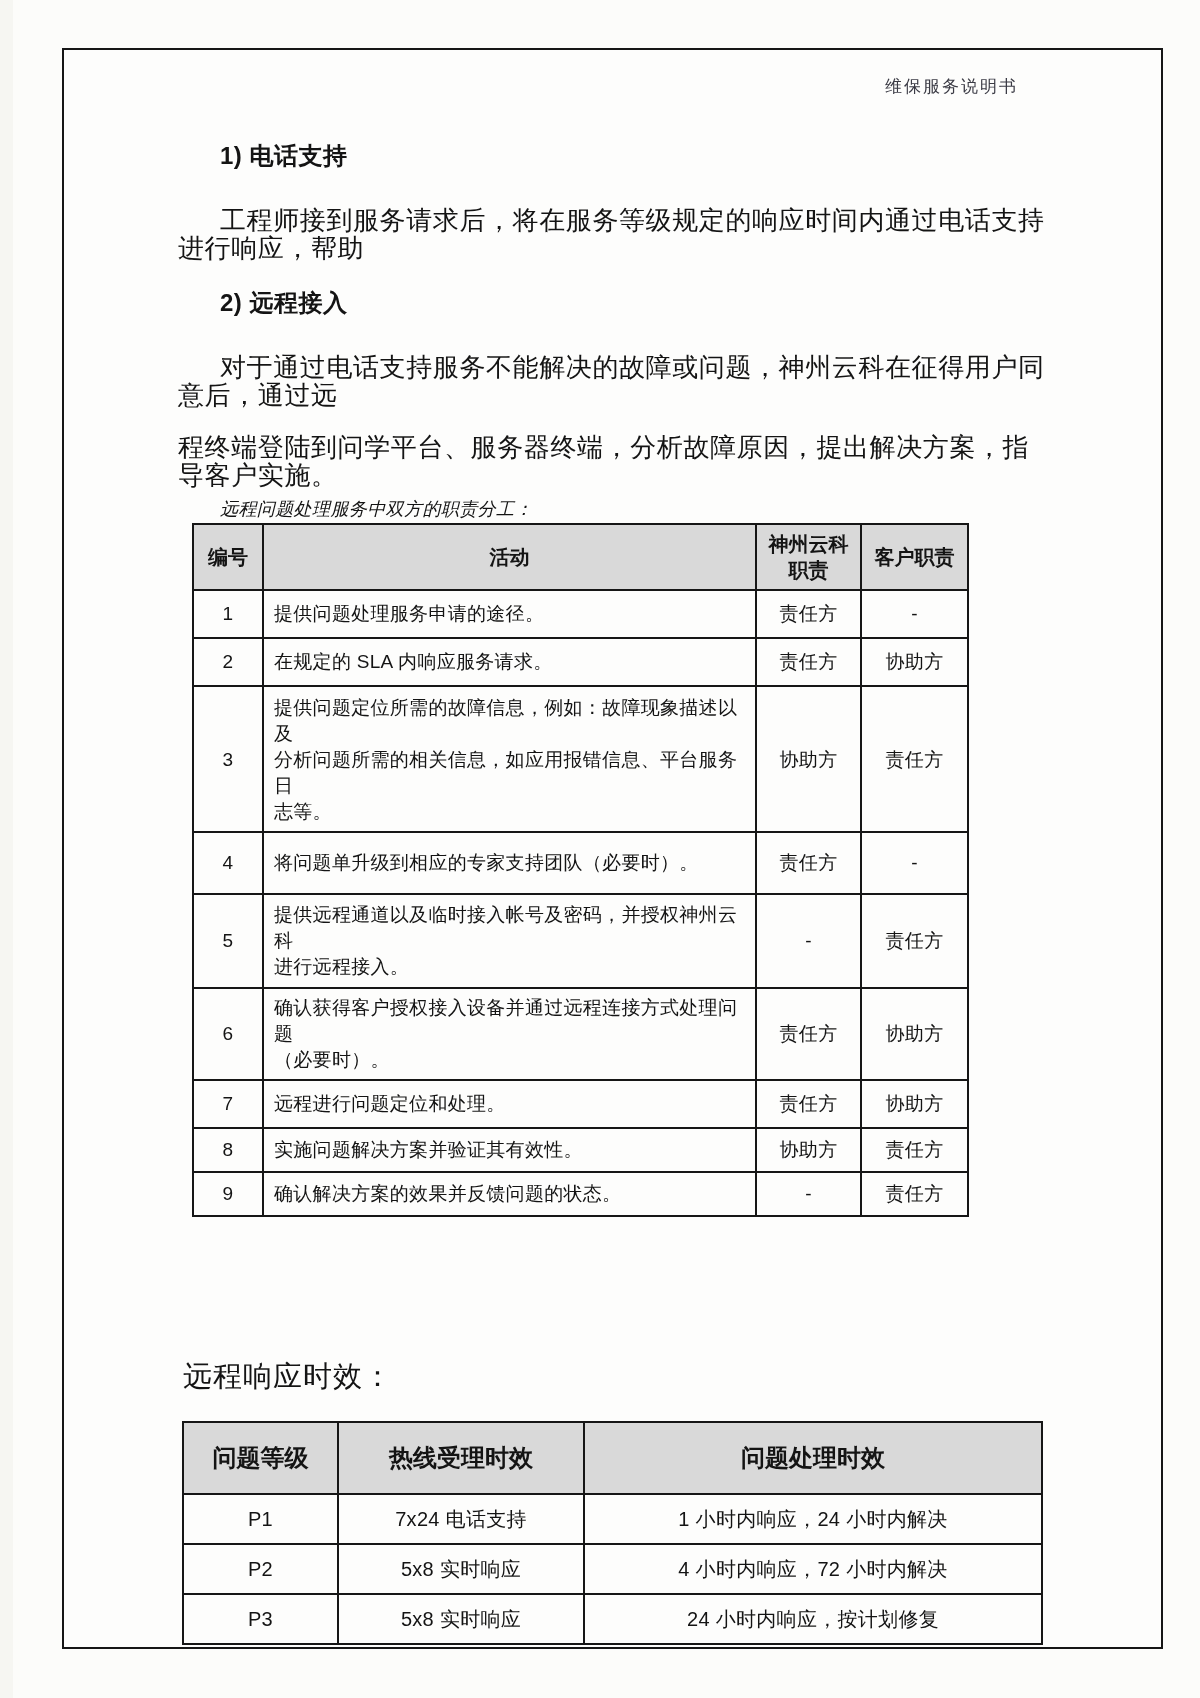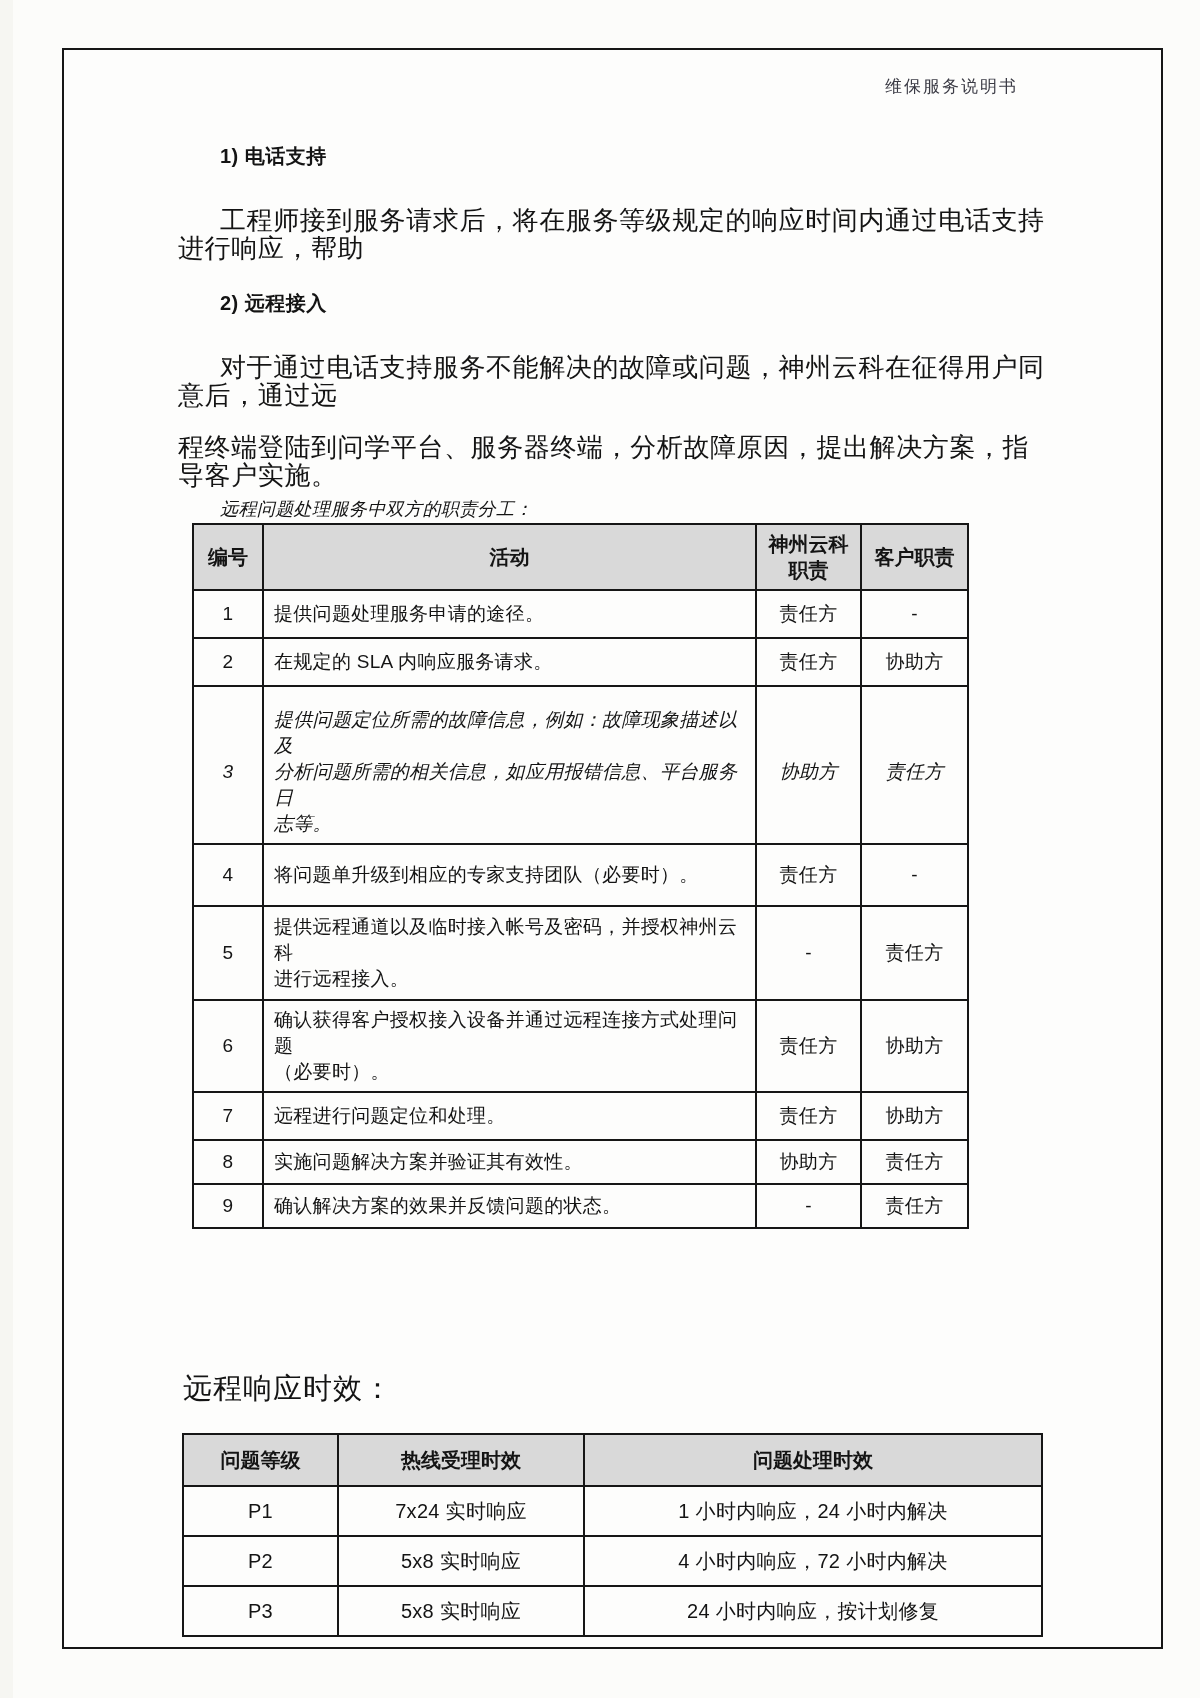--- a/index.html
+++ b/index.html
@@ -16,21 +16,21 @@
   }
   .content { padding:0 115px 0 114px; }
 
   .doc-header {
     margin-top:26px; height:22px; text-align:right; padding-right:28px;
     font-family:"Liberation Serif", serif; font-size:17px; color:#3a3a44;
     letter-spacing:2px; line-height:22px;
   }
 
   .heading {
-    font-size:20px; font-weight:bold; line-height:28px;
+    font-size:24px; font-weight:bold; line-height:28px;
     margin:44px 0 0 42px; letter-spacing:0.5px;
   }
   .heading.second { margin-top:27px; }
 
   .para-line { font-size:26px; line-height:28px; letter-spacing:0.6px; }
   .pl-first  { margin-top:36px; text-indent:42px; }
   .pl-second { margin-top:24px; }
 
   .table-intro {
     font-size:18px; line-height:28px; margin:6px 0 0 0;
@@ -43,33 +43,33 @@
   .resp-table { width:775px; margin:0 0 0 14px; }
   .resp-table th {
     background:#d9d9d9; font-size:20px; font-weight:bold;
     padding:6px 4px; line-height:26px; text-align:center; white-space:pre-line;
   }
   .resp-table td {
     font-size:19px; line-height:26px; padding:10px 6px; text-align:center;
     letter-spacing:0.3px;
   }
   .resp-table td:nth-child(2) { text-align:left; padding-left:10px; white-space:pre-line; }
-  .resp-table tbody tr:nth-child(3) td { padding-top:20px;  padding-bottom:6px;font-style:italic; }
+  .resp-table tbody tr:nth-child(3) td { padding-top:8px;  padding-bottom:6px; }
   .resp-table tbody tr:nth-child(4) td { padding-top:17px; padding-bottom:17px; }
   .resp-table tbody tr:nth-child(5) td { padding-top:7px;  padding-bottom:7px; }
   .resp-table tbody tr:nth-child(6) td { padding-top:6px;  padding-bottom:6px; }
   .resp-table tbody tr:nth-child(8) td,
   .resp-table tbody tr:nth-child(9) td { padding-top:8px; padding-bottom:8px; }
 
   .sla-title { font-size:29px; line-height:30px; margin:144px 0 0 5px; letter-spacing:1px; }
 
   .sla-table { width:859px; margin:30px 0 0 4px; }
   .sla-table th {
-    background:#d9d9d9; font-size:20px; font-weight:bold;
-    padding:12px 4px; line-height:26px; text-align:center;
+    background:#d9d9d9; font-size:24px; font-weight:bold;
+    padding:22px 4px; line-height:26px; text-align:center;
   }
   .sla-table td {
     font-size:20px; line-height:26px; padding:11px 4px; text-align:center;
     letter-spacing:0.3px;
   }
 </style>
 </head>
 <body>
 
 <div class="canvas">
@@ -176,21 +176,21 @@
         <thead>
           <tr>
             <th>问题等级</th>
             <th>热线受理时效</th>
             <th>问题处理时效</th>
           </tr>
         </thead>
         <tbody>
             <tr>
               <td>P1</td>
-              <td>7x24 实时响应</td>
+              <td>7x24 电话支持</td>
               <td>1 小时内响应，24 小时内解决</td>
             </tr>
             <tr>
               <td>P2</td>
               <td>5x8 实时响应</td>
               <td>4 小时内响应，72 小时内解决</td>
             </tr>
             <tr>
               <td>P3</td>
               <td>5x8 实时响应</td>

